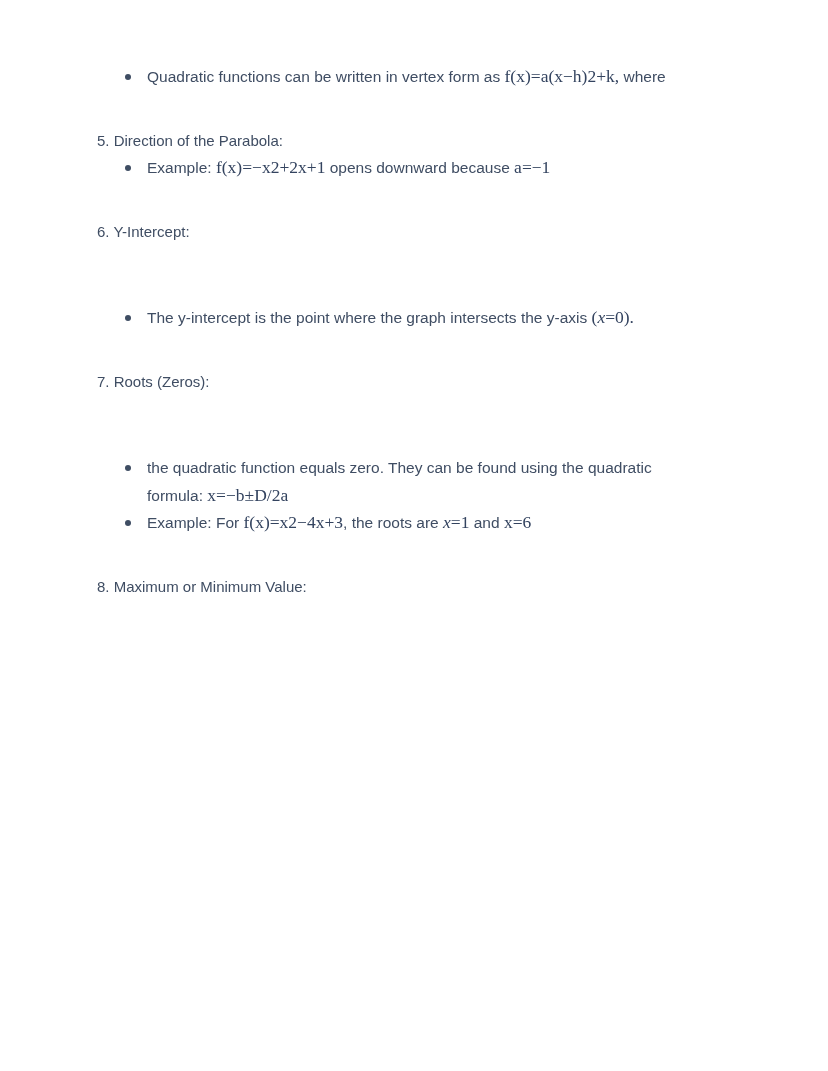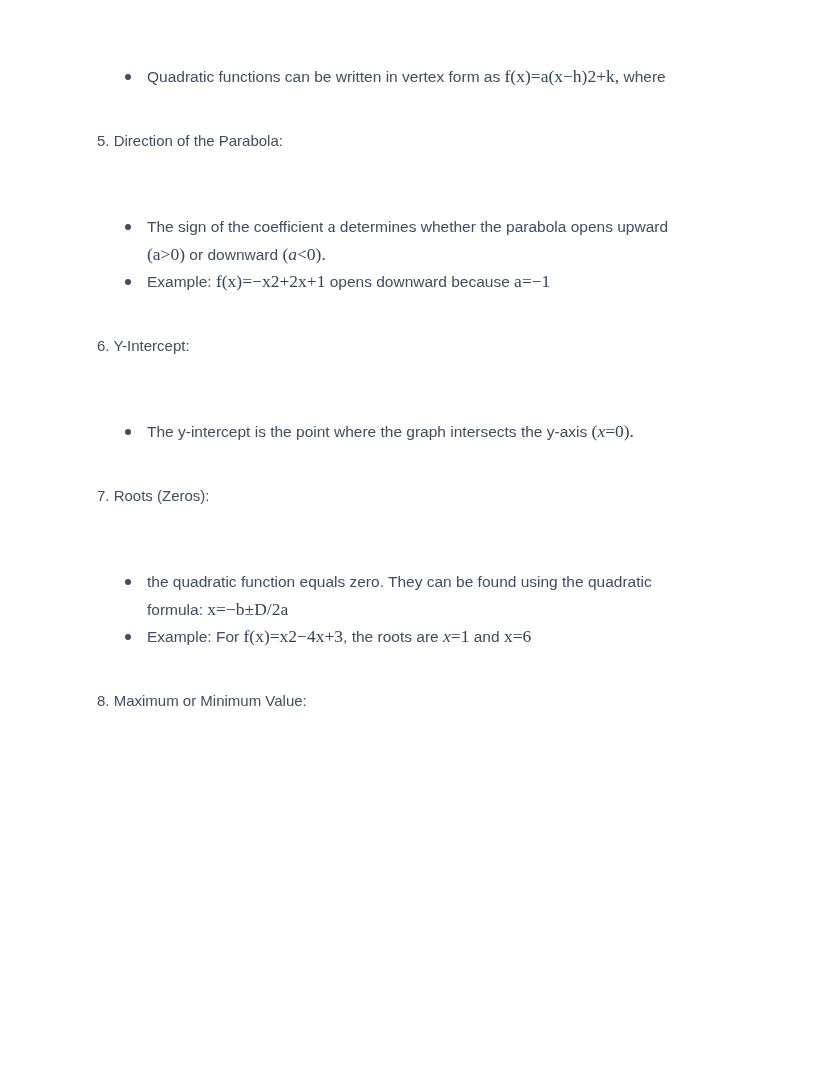--- a/index.html
+++ b/index.html
@@ -65,25 +65,20 @@
 </style>
 </head>
 <body>
 
 <div class="page">
     <div class="bullet-item">
       <span class="dot"></span>
       <div class="line"><span class="seg-sans">Quadratic functions can be written in vertex form as </span><span class="seg-serif">f(x)=a(x−h)2+k,</span><span class="seg-sans"> where</span></div>
     </div>
     <div class="heading">5. Direction of the Parabola:</div>
-    <div class="bullet-item group-start">
-      <span class="dot"></span>
-      <div class="line"><span class="seg-sans">The sign of the coefficient </span><span class="seg-serif">a</span><span class="seg-sans"> determines whether the parabola opens upward</span></div>
-      <div class="line"><span class="seg-serif">(a&gt;0)</span><span class="seg-sans"> or downward </span><span class="seg-serif">(</span><span class="seg-serif-italic">a</span><span class="seg-serif">&lt;0).</span></div>
-    </div>
     <div class="bullet-item">
       <span class="dot"></span>
       <div class="line"><span class="seg-sans">Example: </span><span class="seg-serif">f(x)=−x2+2x+1</span><span class="seg-sans"> opens downward because </span><span class="seg-serif">a=−1</span></div>
     </div>
     <div class="heading">6. Y-Intercept:</div>
     <div class="bullet-item group-start">
       <span class="dot"></span>
       <div class="line"><span class="seg-sans">The y-intercept is the point where the graph intersects the y-axis </span><span class="seg-serif">(</span><span class="seg-serif-italic">x</span><span class="seg-serif">=0).</span></div>
     </div>
     <div class="heading">7. Roots (Zeros):</div>

